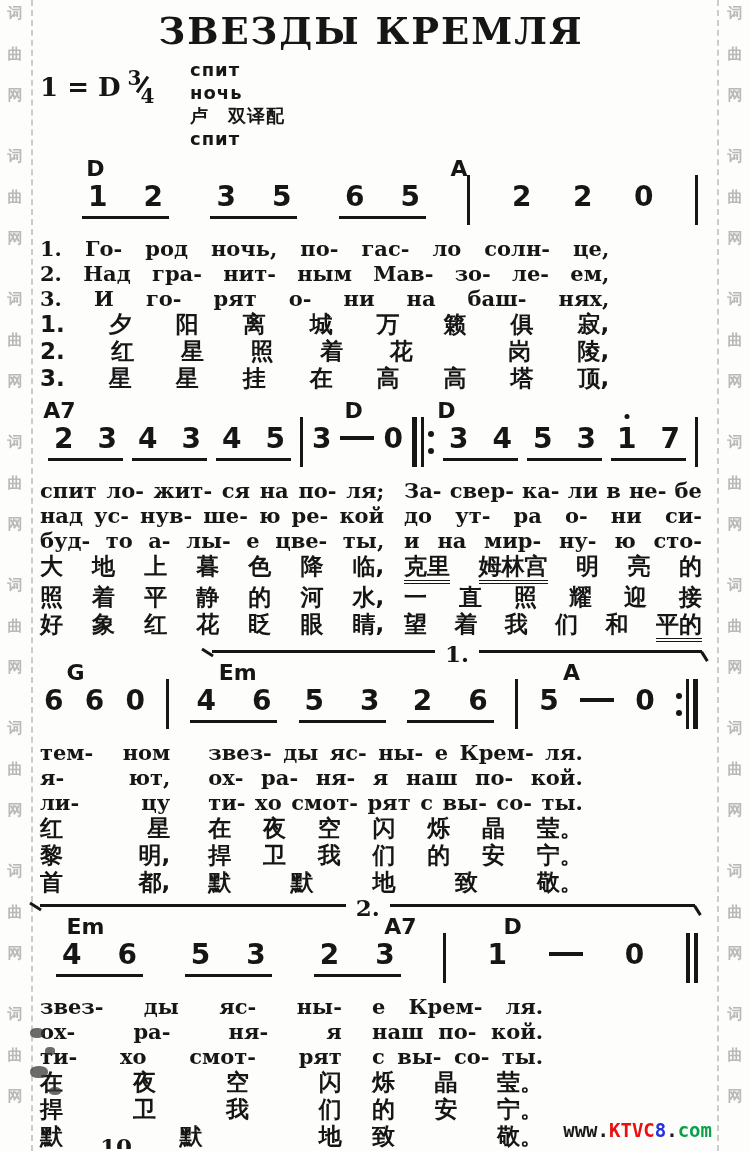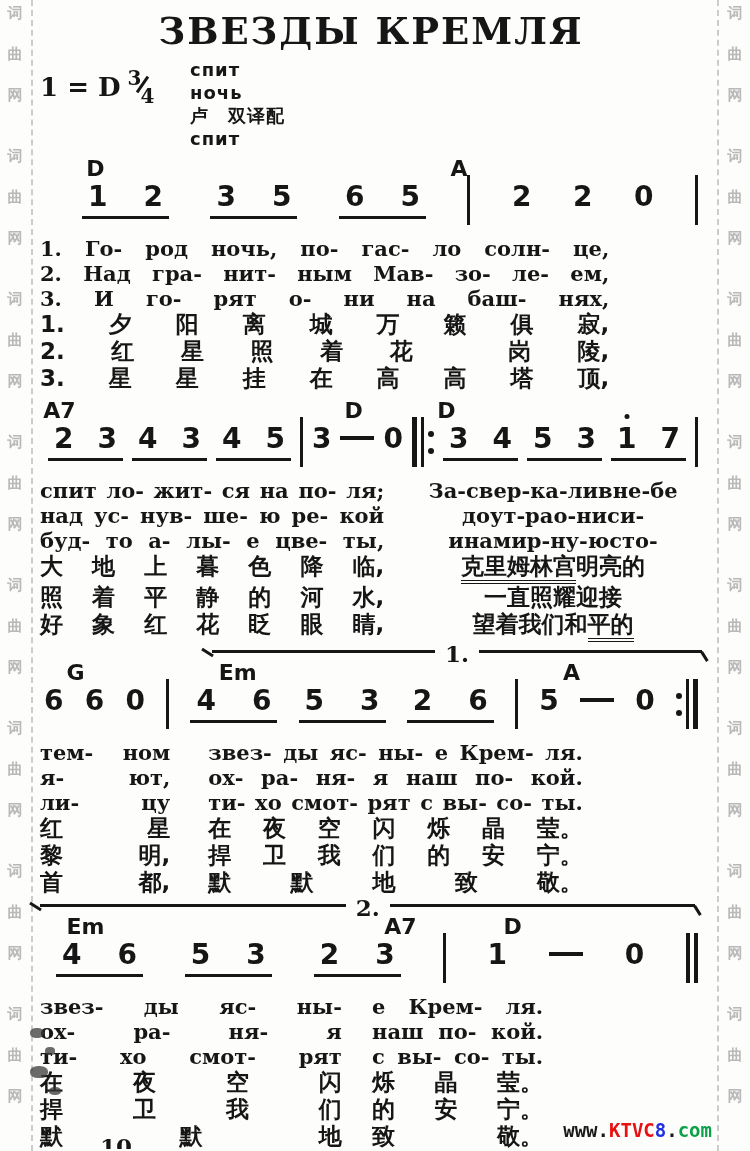--- a/index.html
+++ b/index.html
@@ -67,21 +67,21 @@
           background:#fdfdfb;padding:0 10px;font-weight:bold;font-size:23px;}
   
   .block{margin-top:4px;}
   .lrow{display:flex;justify-content:space-between;}
   .lrow.ru{font-size:21px;font-weight:bold;line-height:25px;}
   .lrow.zh{font-size:23px;font-weight:bold;line-height:27px;font-family:"DejaVu Sans",sans-serif;}
   .seg{display:flex;justify-content:space-between;flex:1;}
   .syl{white-space:nowrap;min-width:2px;}
   .u{border-bottom:4px double #161616;}
   .b1 .lrow{width:86%;}
-  .b2 .seg:first-child{flex:0 0 52%;} .b2 .seg:last-child{flex:0 0 45%;justify-content:center;}
+  .b2 .seg:first-child{flex:0 0 52%;} .b2 .seg:last-child{flex:0 0 45%;}
   .b3 .lrow{width:82%;} .b3 .seg:first-child{flex:0 0 24%;} .b3 .seg:last-child{flex:0 0 69%;}
   .b4 .lrow{width:76%;} .b4 .seg:first-child{flex:0 0 60%;} .b4 .seg:last-child{flex:0 0 34%;}
   
   .ktvc8{position:absolute;right:38px;bottom:10px;font-family:"DejaVu Sans Mono",monospace;
          font-weight:bold;font-size:19px;letter-spacing:0px;}
   .pagenum{position:absolute;left:100px;bottom:2px;height:15px;overflow:hidden;
            font-size:23px;font-weight:bold;line-height:26px;}
   .blob{position:absolute;background:#3a3a3a;border-radius:45%;opacity:.75;}
 </style>
 </head>

